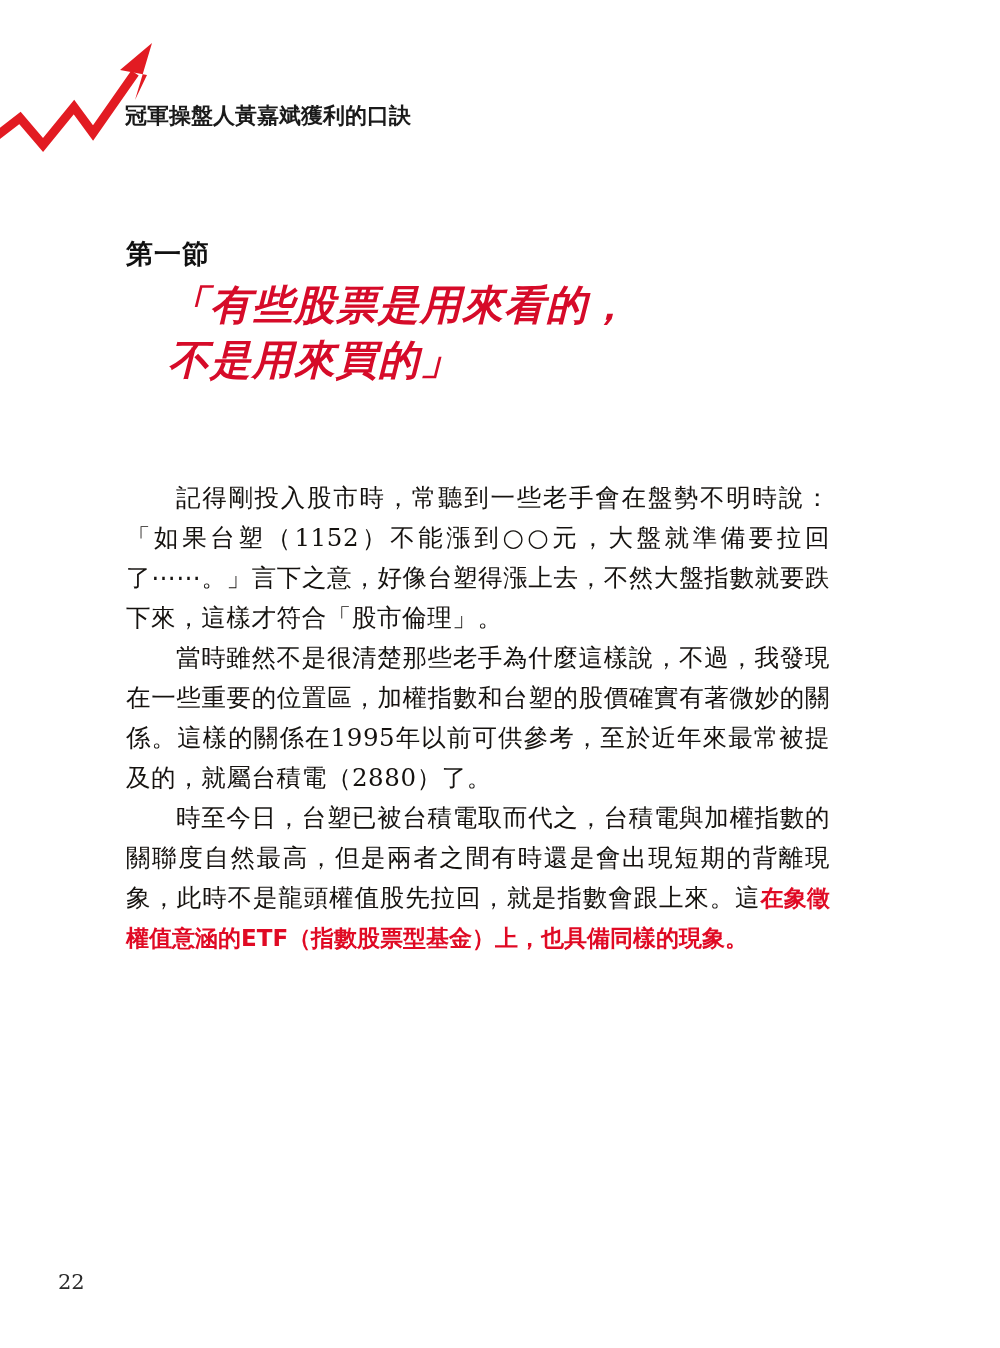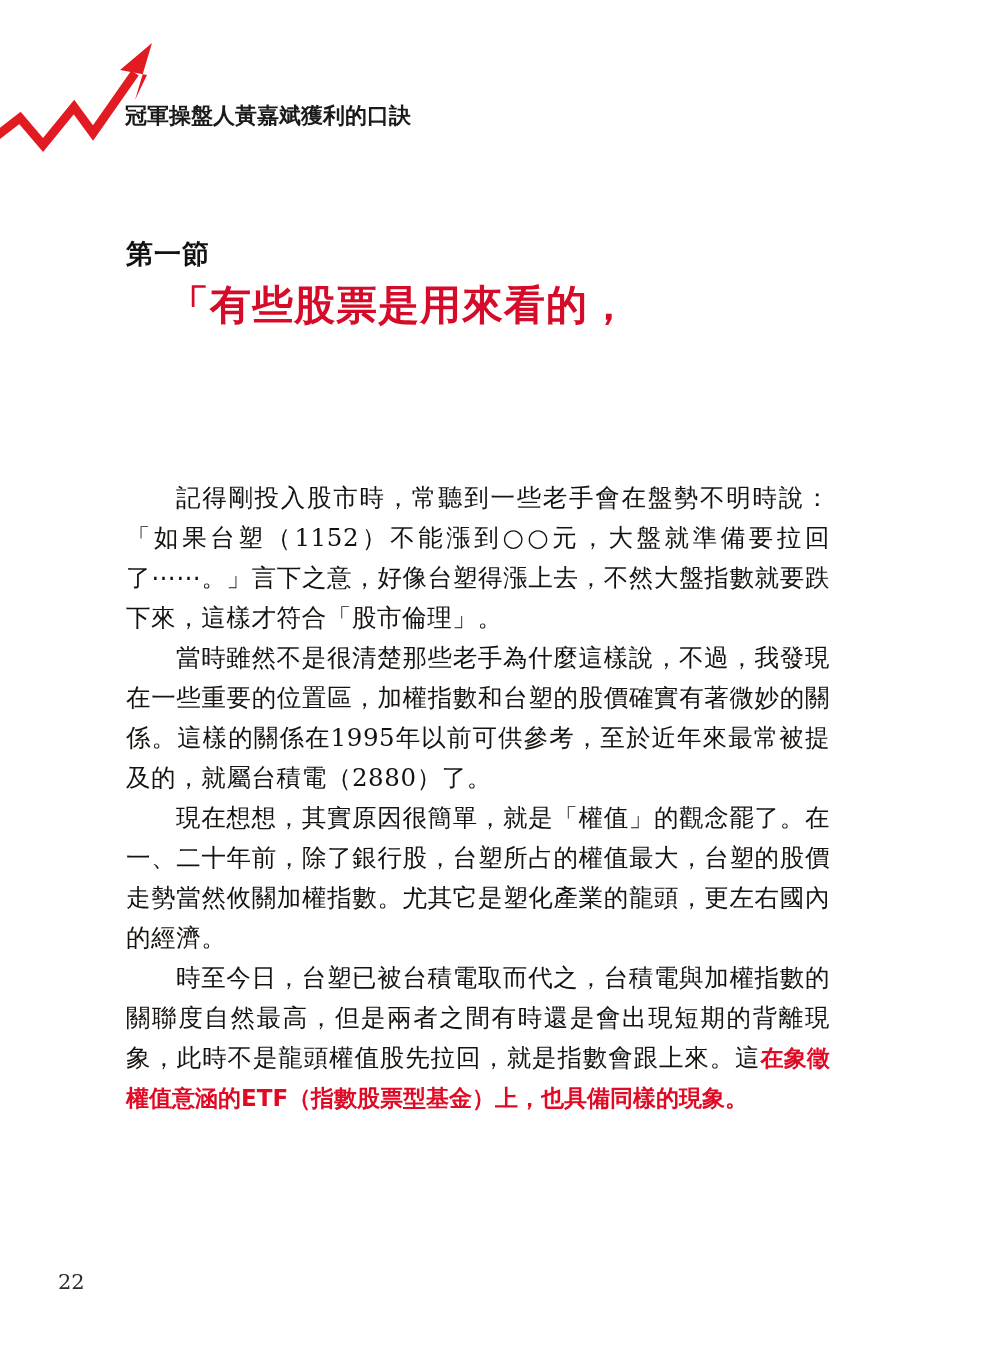--- a/index.html
+++ b/index.html
@@ -63,20 +63,21 @@
     position: absolute;
     left: 168px;
     top: 278px;
     width: 700px;
     font-family: "DejaVu Serif", "Liberation Serif", serif;
     font-size: 41px;
     line-height: 55px;
     font-weight: 700;
     color: #d60b29;
     letter-spacing: 1px;
+    font-style: italic;
   }
   .section-title .tline { display: block; white-space: nowrap; }
 
   
   .body-copy {
     position: absolute;
     left: 126px;
     top: 478px;
     width: 704px;
   }
@@ -126,24 +127,24 @@
       </svg>
     </div>
 
     <div class="header-title">冠軍操盤人黃嘉斌獲利的口訣</div>
   </div>
 
   <div class="section-label">第一節</div>
 
   <div class="section-title">
     <span class="tline">「有些股票是用來看的，</span>
+    <span class="tline">不是用來買的」</span>
   </div>
 
   <div class="body-copy">
     <p class="para">記得剛投入股市時，常聽到一些老手會在盤勢不明時說：「如果台塑（1152）不能漲到○○元，大盤就準備要拉回了⋯⋯。」言下之意，好像台塑得漲上去，不然大盤指數就要跌下來，這樣才符合「股市倫理」。</p>
     <p class="para">當時雖然不是很清楚那些老手為什麼這樣說，不過，我發現在一些重要的位置區，加權指數和台塑的股價確實有著微妙的關係。這樣的關係在1995年以前可供參考，至於近年來最常被提及的，就屬台積電（2880）了。</p>
-    <p class="para">現在想想，其實原因很簡單，就是「權值」的觀念罷了。在一、二十年前，除了銀行股，台塑所占的權值最大，台塑的股價走勢當然攸關加權指數。尤其它是塑化產業的龍頭，更左右國內的經濟。</p>
     <p class="para last"><span>時至今日，台塑已被台積電取而代之，台積電與加權指數的關聯度自然最高，但是兩者之間有時還是會出現短期的背離現象，此時不是龍頭權值股先拉回，就是指數會跟上來。這</span><span class="hl">在象徵權值意涵的ETF（指數股票型基金）上，也具備同樣的現象。</span></p>
   </div>
 
   <div class="folio">22</div>
 
 </div>
 
 </body></html>

